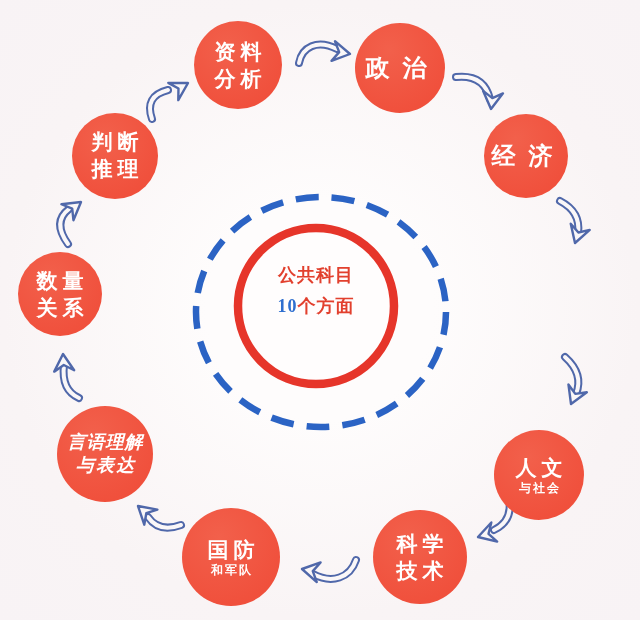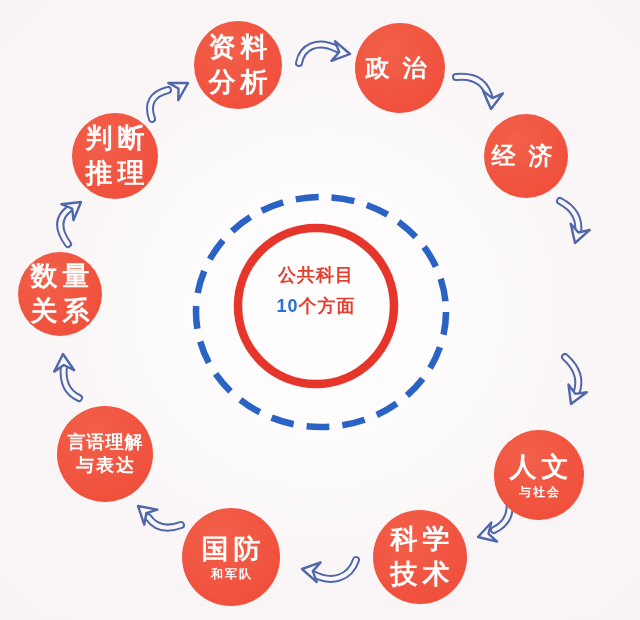--- a/index.html
+++ b/index.html
@@ -19,46 +19,46 @@
   .node{
     position:absolute;
     border-radius:50%;
     background:radial-gradient(circle at 38% 30%, var(--node-red-light,#f2604b) 0%, var(--node-red,#f0503c) 75%);
     color:var(--label-white,#fff);
     display:flex;flex-direction:column;
     align-items:center;justify-content:center;
     font-weight:bold;
     text-align:center;
   }
-  .nline{display:block;line-height:1.3;white-space:nowrap;font-size:27px;letter-spacing:5px;padding-left:5px;}
+  .nline{display:block;line-height:1.3;white-space:nowrap;font-size:21px;letter-spacing:5px;padding-left:5px;}
   .nline:empty{display:none;}
   .node.single .nline{font-size:24px;letter-spacing:13px;}
   .n4 .nline:nth-child(2), .n6 .nline:nth-child(2){font-size:12px;letter-spacing:2px;padding-left:2px;}
-  .n7 .nline{font-size:18px;letter-spacing:1px;padding-left:1px;}
+  .n7 .nline{font-size:18px;letter-spacing:1px;padding-left:1px;font-style:italic;}
   .n7 .nline:nth-child(2){letter-spacing:2px;padding-left:2px;}
 
   .n0{left:194px;top:21px;width:88px;height:88px;}
   .n1{left:355px;top:23px;width:90px;height:90px;}
   .n2{left:484px;top:114px;width:84px;height:84px;}
   .n3{left:534px;top:248px;width:94px;height:94px;}
   .n4{left:494px;top:430px;width:90px;height:90px;}
   .n5{left:373px;top:510px;width:94px;height:94px;}
   .n6{left:182px;top:508px;width:98px;height:98px;}
   .n7{left:57px;top:406px;width:96px;height:96px;}
   .n8{left:18px;top:252px;width:84px;height:84px;}
   .n9{left:72px;top:113px;width:86px;height:86px;font-family:Liberation Serif, serif;}
 
   
   .center-text{
     position:absolute;left:231px;top:260px;width:170px;
     text-align:center;font-weight:bold;
     font-size:18px;line-height:31px;letter-spacing:1px;
     color:var(--center-text-red,#e2402e);
   }
-  .center-text .num{color:var(--number-blue,#2e6ecf);}
+  .center-text .num{color:var(--number-blue,#2e6ecf);font-family:Liberation Serif, serif;}
 
   
   .ab{fill:none;stroke:var(--arrow-blue,#5068aa);stroke-width:8;stroke-linecap:round;}
   .ai{fill:none;stroke:#faf7f8;stroke-width:4;stroke-linecap:round;}
   .ah{fill:#faf7f8;stroke:var(--arrow-blue,#5068aa);stroke-width:2.4;stroke-linejoin:round;}
 
   .ring{fill:#fffdfd;stroke:var(--ring-red,#e6352a);stroke-width:8.5;}
   .dashed{fill:none;stroke:var(--dashed-blue,#2b63c4);stroke-width:6.5;stroke-dasharray:23 13;}
 </style>
 </head>

